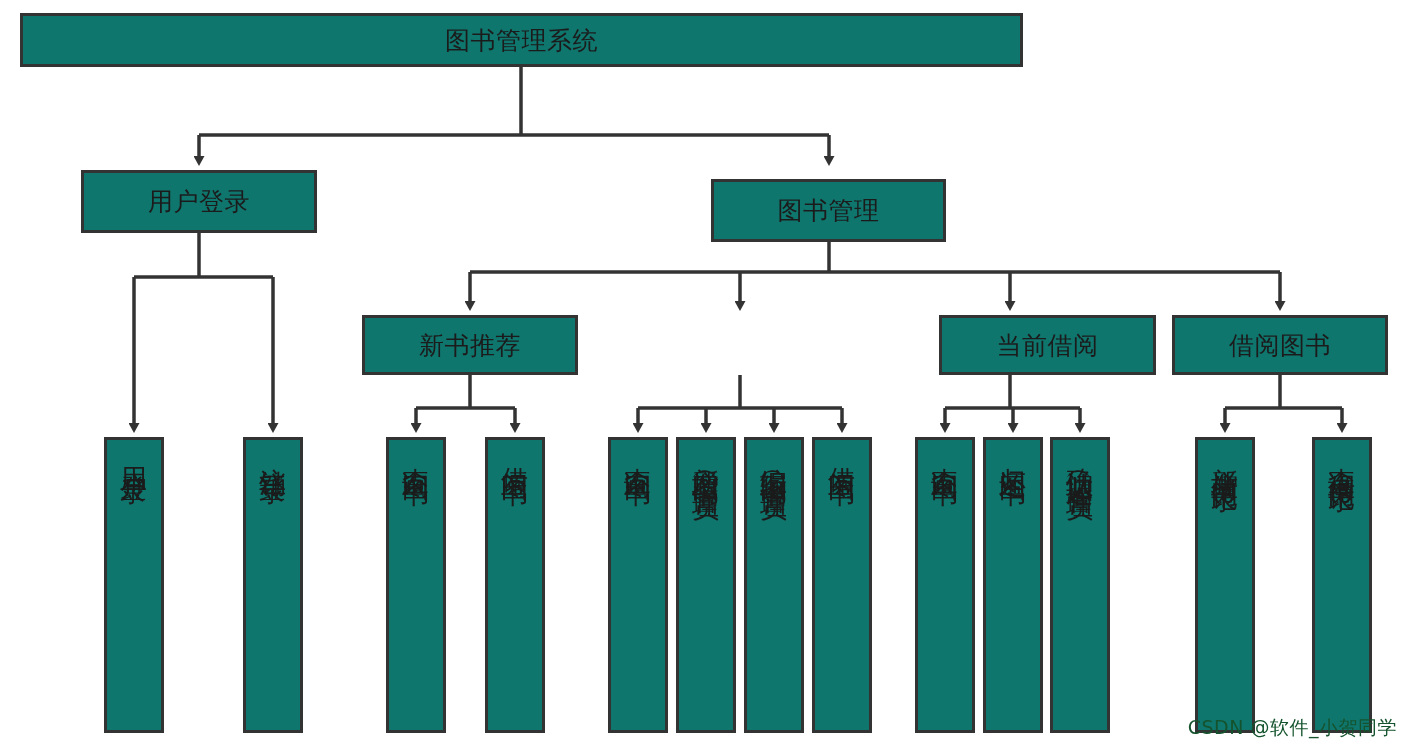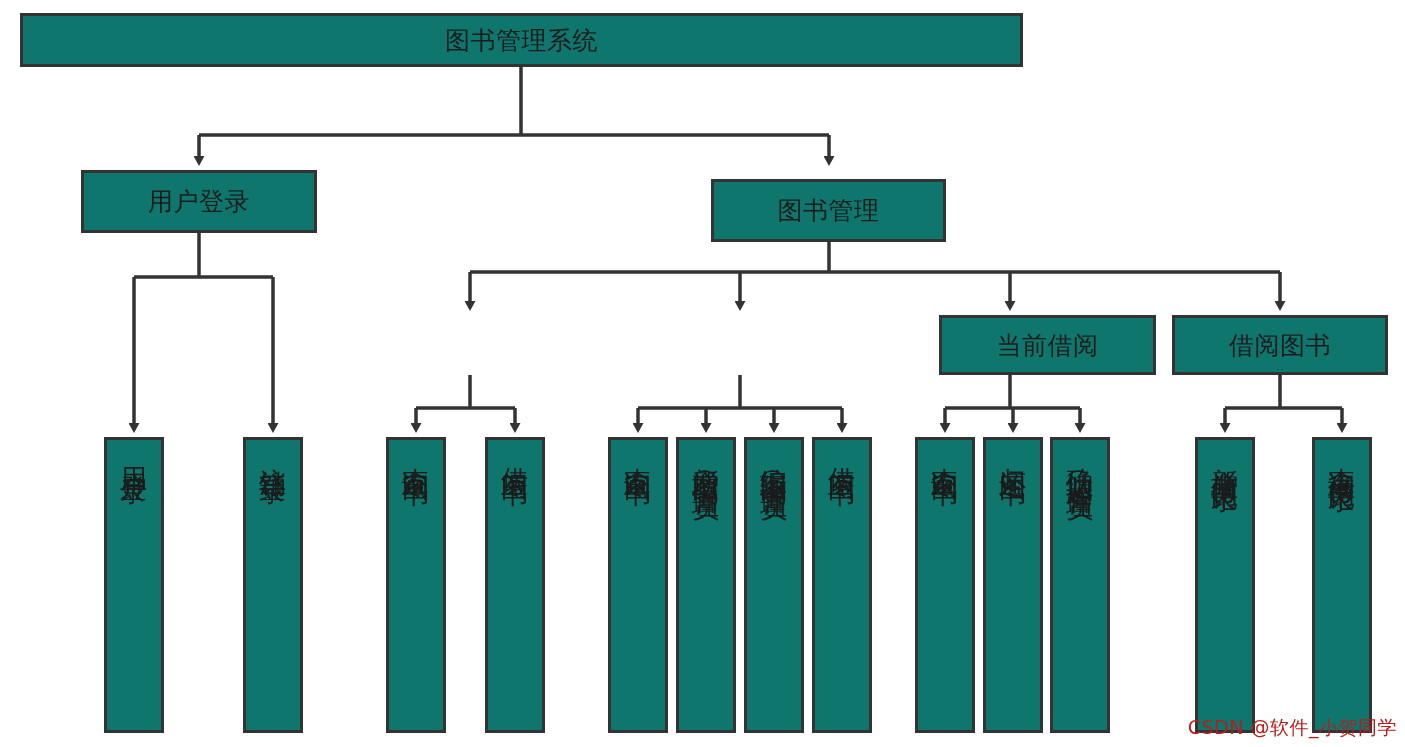--- a/index.html
+++ b/index.html
@@ -54,21 +54,21 @@
     line-height: 1;
     letter-spacing: 4px;
     white-space: nowrap;
     margin: 0 auto;
   }
   .watermark {
     position: absolute;
     right: 8px;
     bottom: 6px;
     font-size: 19px;
-    color: #b91c1c;
+    color: #14532d;
     white-space: nowrap;
     letter-spacing: 0.5px;
   }
 </style>
 </head>
 <body>
 
 <div id="diagram-root">
 
   <svg class="wires" viewBox="0 0 1405 747" xmlns="http://www.w3.org/2000/svg">
@@ -125,20 +125,23 @@
     <span class="node-label">图书管理系统</span>
   </div>
 
   <div class="node horizontal" style="left:81px; top:170px; width:236px; height:63px;">
     <span class="node-label">用户登录</span>
   </div>
   <div class="node horizontal" style="left:711px; top:166px; width:235px; height:63px;margin-top:13px;">
     <span class="node-label">图书管理</span>
   </div>
 
+  <div class="node horizontal" style="left:362px; top:315px; width:216px; height:60px;">
+    <span class="node-label">新书推荐</span>
+  </div>
   <div class="node horizontal" style="left:902px; top:315px; width:217px; height:60px;margin-left:37px;">
     <span class="node-label">当前借阅</span>
   </div>
   <div class="node horizontal" style="left:1172px; top:315px; width:216px; height:60px;">
     <span class="node-label">借阅图书</span>
   </div>
 
   <div class="node vertical" style="left:104px; top:437px; width:60px; height:296px;">
     <span class="node-label">用户登录</span>
   </div>

